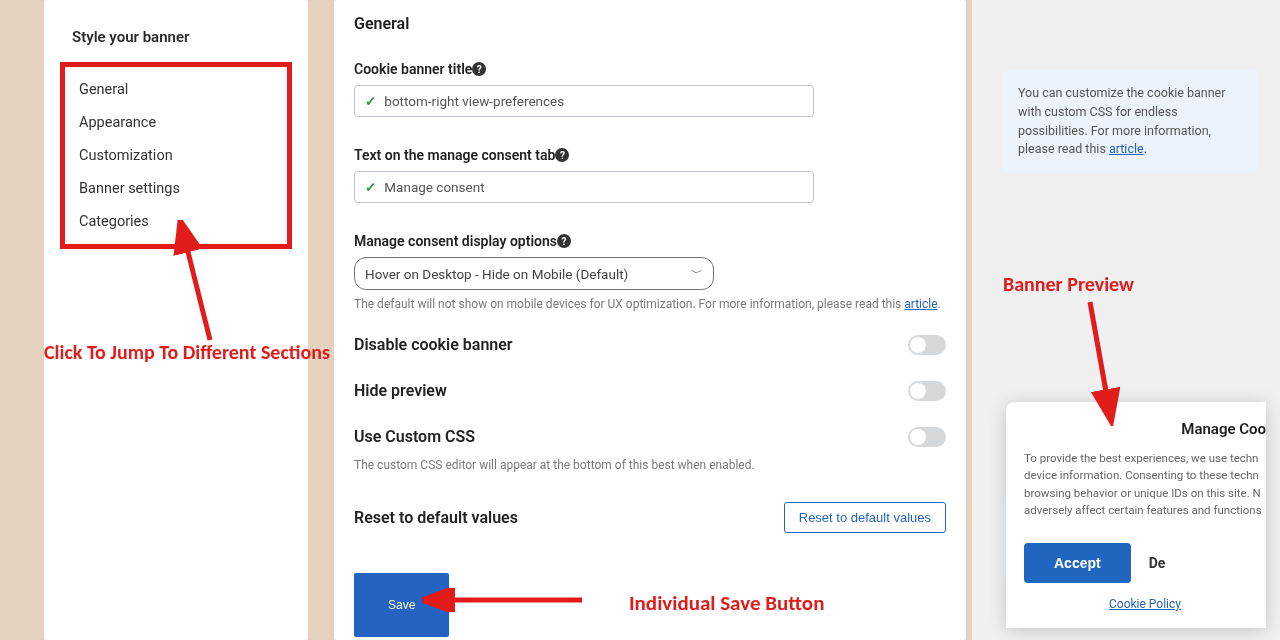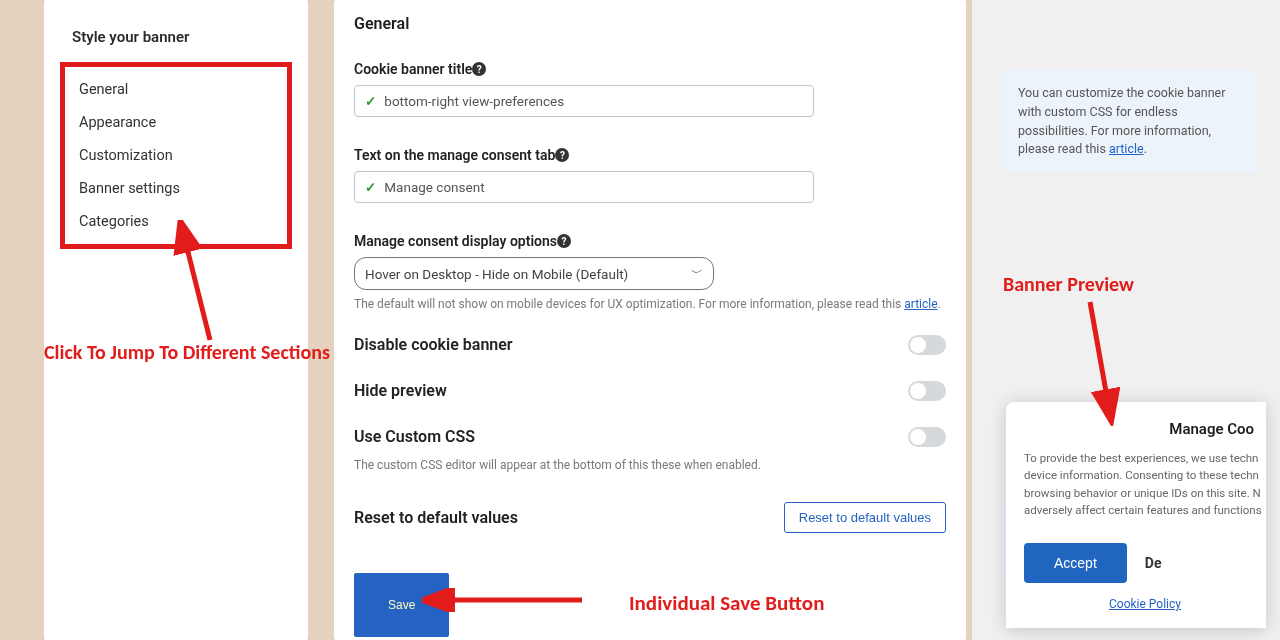--- a/index.html
+++ b/index.html
@@ -218,41 +218,41 @@
     background: #fff;
     border-radius: 8px 0 0 0;
     box-shadow: 0 2px 18px rgba(0,0,0,0.18);
     padding: 18px 0 12px 18px;
     overflow: hidden;
   }
   .preview-title {
     font-size: 15px;
     font-weight: 600;
     text-align: right;
-    padding-right: 12px;
+    padding-right: 0;
     margin-bottom: 12px;
     white-space: nowrap;
   }
   .preview-body {
     font-size: 11.5px;
     color: #666;
     line-height: 1.5;
     margin-bottom: 24px;
   }
   .preview-actions {
     display: flex;
     gap: 18px;
     align-items: center;
   }
   .accept-btn {
     background: #2065bf;
     color: #fff;
     border: none;
     font-size: 14px;
-    font-weight: 400;
+    font-weight: 700;
     padding: 12px 30px;
     border-radius: 4px;
     cursor: pointer;
   }
   .deny-text {
     font-size: 14px;
     color: #333;
     font-weight: 700;
     white-space: nowrap;
   }
@@ -342,21 +342,21 @@
       <div class="toggle-row">
         <span class="toggle-label">Hide preview</span>
         <div class="toggle"></div>
       </div>
     </div>
     <div class="field">
       <div class="toggle-row">
         <span class="toggle-label">Use Custom CSS</span>
         <div class="toggle"></div>
       </div>
-      <div class="help-text">The custom CSS editor will appear at the bottom of this these when enabled.</div>
+      <div class="help-text">The custom CSS editor will appear at the bottom of this best when enabled.</div>
     </div>
 
     <div class="reset-row">
       <span class="toggle-label">Reset to default values</span>
       <button class="reset-btn">Reset to default values</button>
     </div>
 
     <button class="save-btn">Save</button>
   </div>
 

